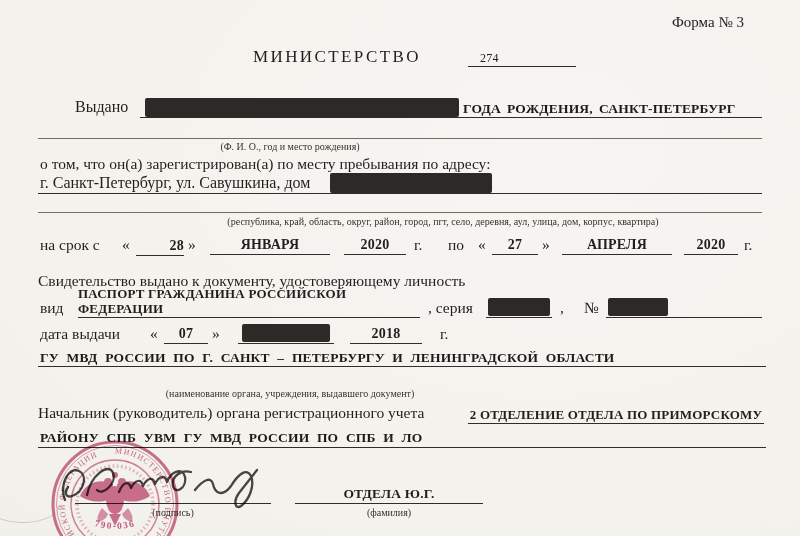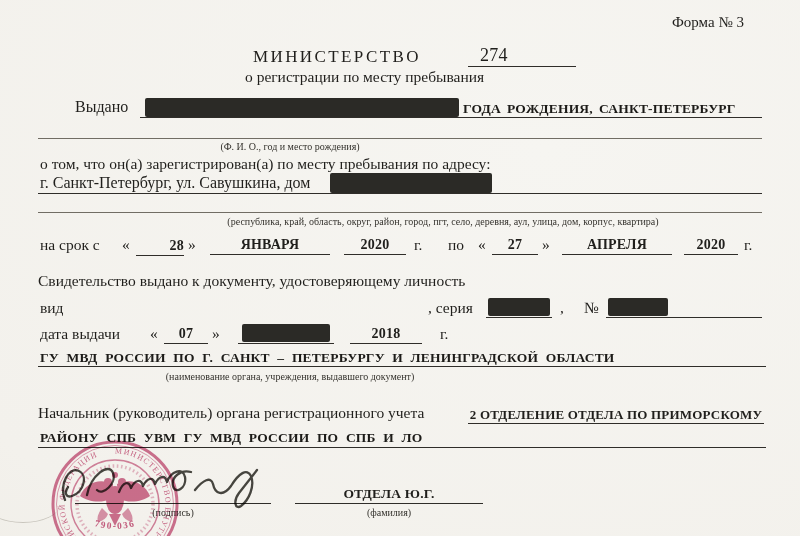--- a/index.html
+++ b/index.html
@@ -32,23 +32,22 @@
 
 <div class="page">
 
   <div class="edge" style="left:-7px; top:36px; width:16px; height:28px;"></div>
   <div class="edge" style="left:-9px; top:182px; width:18px; height:36px;"></div>
   <div class="edge2" style="left:-14px; top:486px; width:74px; height:36px;"></div>
 
   <div class="lbl" style="left:672px; top:14px; font-size:15px;">Форма № 3</div>
   <div class="title" style="left:253px; top:47px;">МИНИСТЕРСТВО</div>
   <div class="fill" style="left:468px; top:45px; width:108px; justify-content:flex-start; padding-left:12px;">
-    <span class="val" style="font-weight:normal; font-size:18px;">274</span>
+    <span class="val" style="font-weight:normal; font-size:12px;">274</span>
   </div>
-  <div class="lbl" style="left:245px; top:68px;">о регистрации по месту пребывания</div>
 
   <div class="lbl" style="left:75px; top:98px; font-size:16px;">Выдано</div>
   <div class="darkline" style="left:140px; top:96px; width:622px; height:22px;"></div>
   <div class="redact" style="left:145px; top:98px; width:314px; height:19px;"></div>
   <div class="typed" style="left:463px; top:101px;">ГОДА РОЖДЕНИЯ, САНКТ-ПЕТЕРБУРГ</div>
   <div class="thinline" style="left:38px; top:119px; width:724px; height:20px;"></div>
   <div class="cap" style="left:120px; top:141px; width:340px;">(Ф. И. О., год и место рождения)</div>
 
   <div class="lbl" style="left:40px; top:155px;">о том, что он(а) зарегистрирован(а) по месту пребывания по адресу:</div>
   <div class="darkline" style="left:38px; top:172px; width:724px; height:22px;"></div>
@@ -80,20 +79,23 @@
     <span class="val">АПРЕЛЯ</span>
   </div>
   <div class="fill" style="left:684px; top:233px; width:54px;">
     <span class="val">2020</span>
   </div>
   <div class="lbl" style="left:744px; top:236px;">г.</div>
 
   <div class="lbl" style="left:38px; top:272px;">Свидетельство выдано к документу, удостоверяющему личность</div>
 
   <div class="lbl" style="left:40px; top:299px;">вид</div>
+  <div class="fill" style="left:78px; top:296px; width:342px;">
+    <span class="val-sm">ПАСПОРТ ГРАЖДАНИНА РОССИЙСКОЙ ФЕДЕРАЦИИ</span>
+  </div>
   <div class="lbl" style="left:428px; top:299px;">, серия</div>
   <div class="fill" style="left:486px; top:296px; width:66px;"></div>
   <div class="redact" style="left:488px; top:298px; width:62px; height:18px;"></div>
   <div class="lbl" style="left:560px; top:299px;">,</div>
   <div class="lbl" style="left:584px; top:299px;">№</div>
   <div class="fill" style="left:606px; top:296px; width:156px;"></div>
   <div class="redact" style="left:608px; top:298px; width:60px; height:18px;"></div>
 
   <div class="lbl" style="left:40px; top:325px;">дата выдачи</div>
   <div class="lbl" style="left:150px; top:325px;">«</div>
@@ -103,21 +105,21 @@
   <div class="lbl" style="left:212px; top:325px;">»</div>
   <div class="fill" style="left:238px; top:322px; width:96px;"></div>
   <div class="redact" style="left:242px; top:324px; width:88px; height:18px;"></div>
   <div class="fill" style="left:350px; top:322px; width:72px;">
     <span class="val">2018</span>
   </div>
   <div class="lbl" style="left:440px; top:325px;">г.</div>
 
   <div class="darkline" style="left:38px; top:347px; width:728px; height:20px;"></div>
   <div class="typed" style="left:40px; top:350px; word-spacing:4px;">ГУ МВД РОССИИ ПО Г. САНКТ – ПЕТЕРБУРГУ И ЛЕНИНГРАДСКОЙ ОБЛАСТИ</div>
-  <div class="cap" style="left:120px; top:371px; width:340px;">(наименование органа, учреждения, выдавшего документ)</div>
+  <div class="cap" style="left:120px; top:388px; width:340px;">(наименование органа, учреждения, выдавшего документ)</div>
 
   <div class="lbl" style="left:38px; top:404px;">Начальник (руководитель) органа регистрационного учета</div>
   <div class="fill" style="left:468px; top:400px; width:296px; height:24px;">
     <span class="val-sm">2 ОТДЕЛЕНИЕ ОТДЕЛА  ПО ПРИМОРСКОМУ</span>
   </div>
   <div class="darkline" style="left:38px; top:426px; width:728px; height:22px;"></div>
   <div class="typed" style="left:40px; top:430px; word-spacing:4px;">РАЙОНУ СПБ УВМ  ГУ  МВД РОССИИ  ПО СПБ  И  ЛО</div>
 
   <div class="darkline" style="left:75px; top:480px; width:196px; height:24px;"></div>
   <div class="cap" style="left:75px; top:507px; width:196px;">(подпись)</div>

